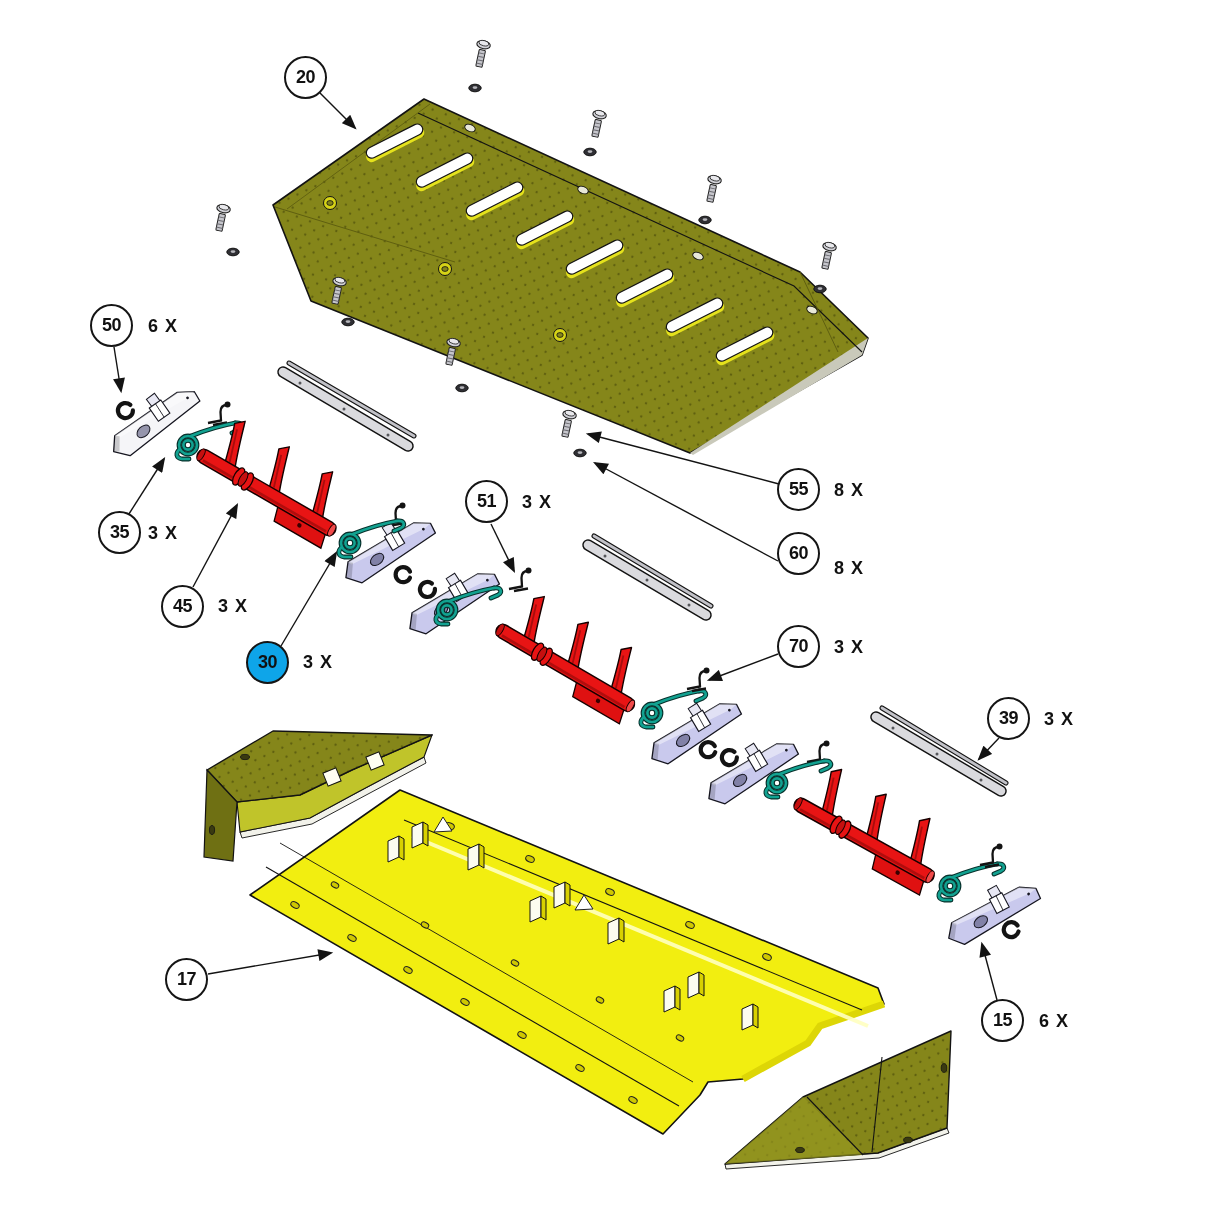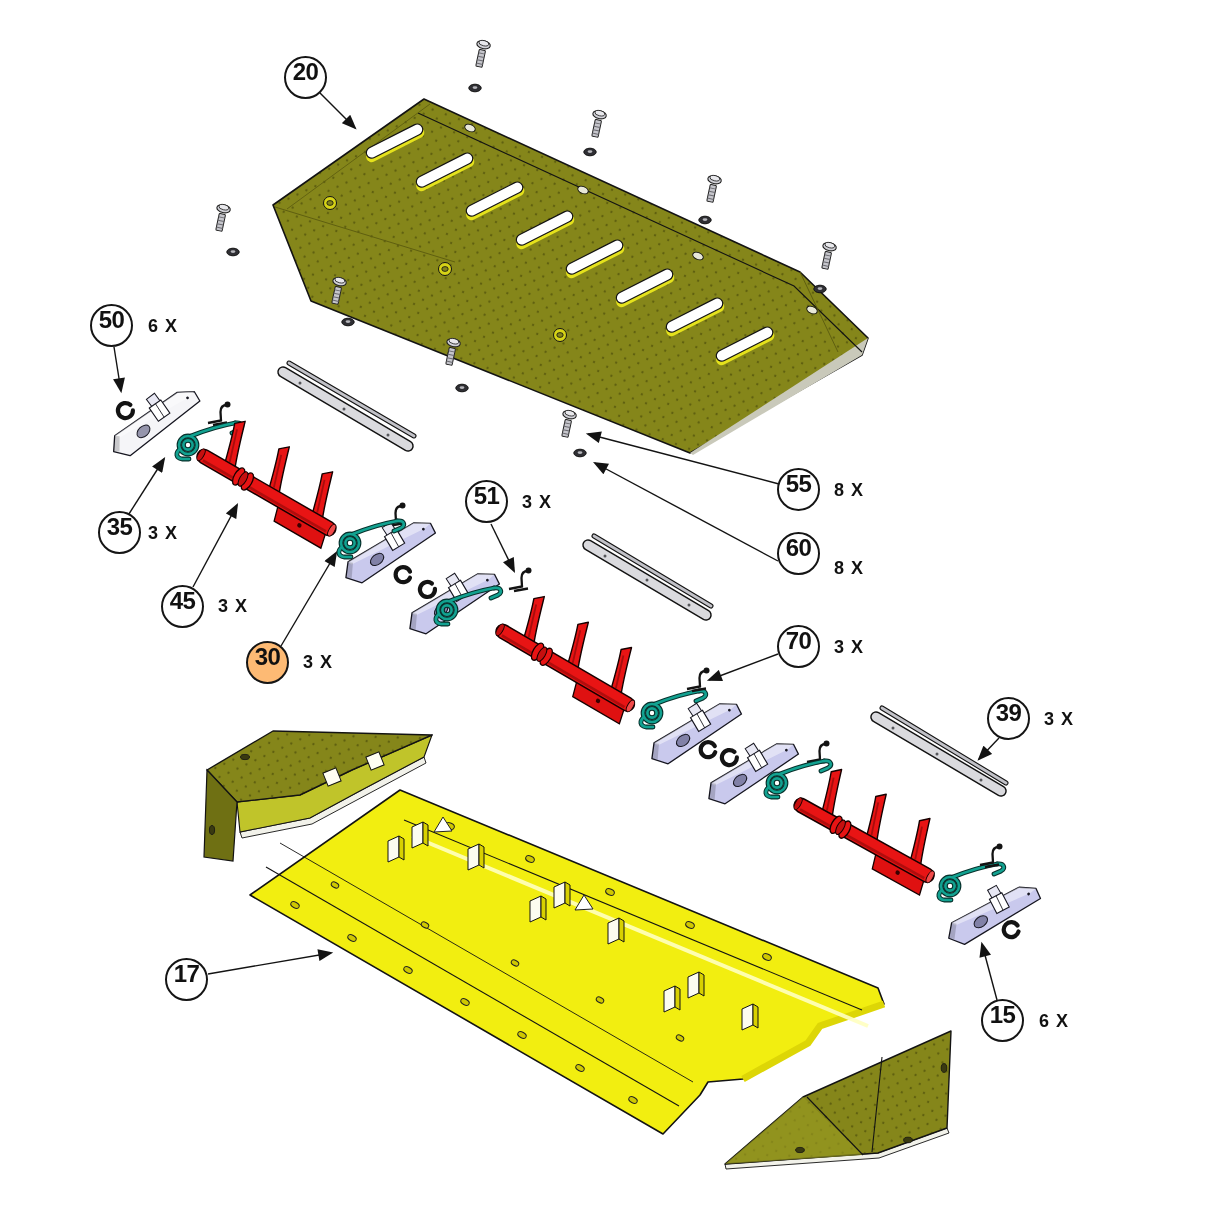--- a/index.html
+++ b/index.html
@@ -4,24 +4,24 @@
 <style>
   html,body{margin:0;padding:0;background:#fff;}
   #canvas{
     position:relative;width:1214px;height:1214px;background:#ffffff;
     font-family:"Liberation Sans",sans-serif;overflow:hidden;
   }
   #drawing{position:absolute;left:0;top:0;}
   .balloon{
     position:absolute;width:43px;height:43px;box-sizing:border-box;
     border:2.6px solid #151515;border-radius:50%;background:#ffffff;
-    display:flex;align-items:flex-start;justify-content:center;
-    font-weight:bold;font-size:24px;color:#111;letter-spacing:-0.5px;
+    display:flex;align-items:center;justify-content:center;
+    font-weight:bold;font-size:18px;color:#111;letter-spacing:-0.5px;
   }
-  .balloon.highlight{background:#fdba74;}
+  .balloon.highlight{background:#0ea5e9;}
   .qty{
     position:absolute;font-weight:bold;font-size:18px;color:#111;
     white-space:nowrap;line-height:28px;height:28px;letter-spacing:1px;
   }
   .slot{fill:#ffffff;stroke:#131313;stroke-width:1.2;}
   .slot-glow{fill:#e5e21c;}
   .leader{stroke:#131313;stroke-width:1.4;fill:none;}
 </style>
 </head>
 <body>

